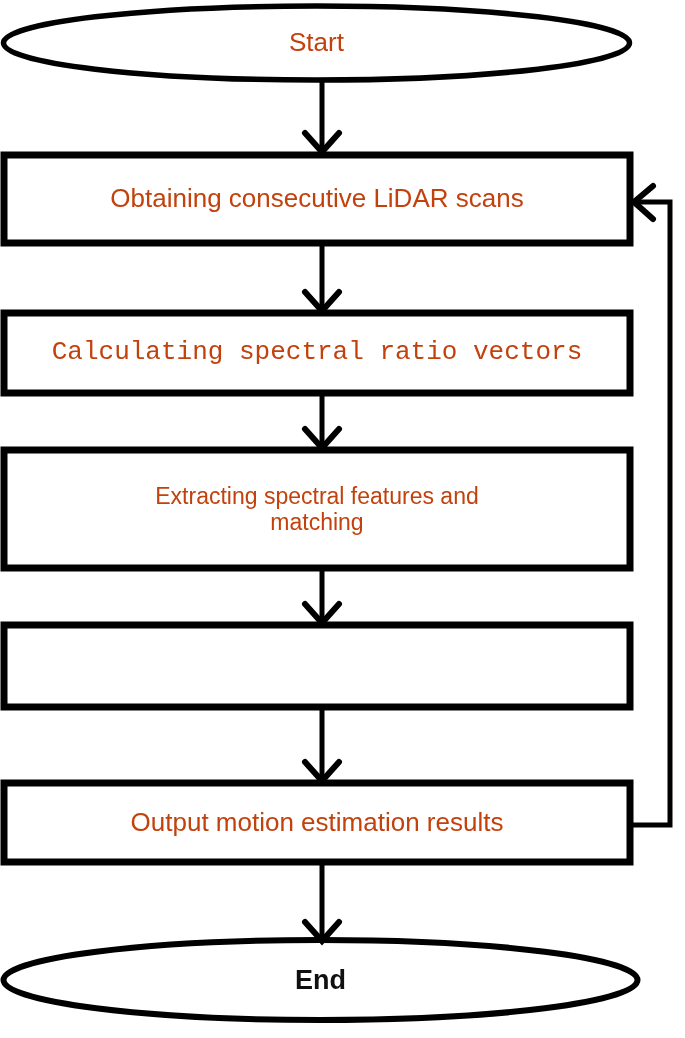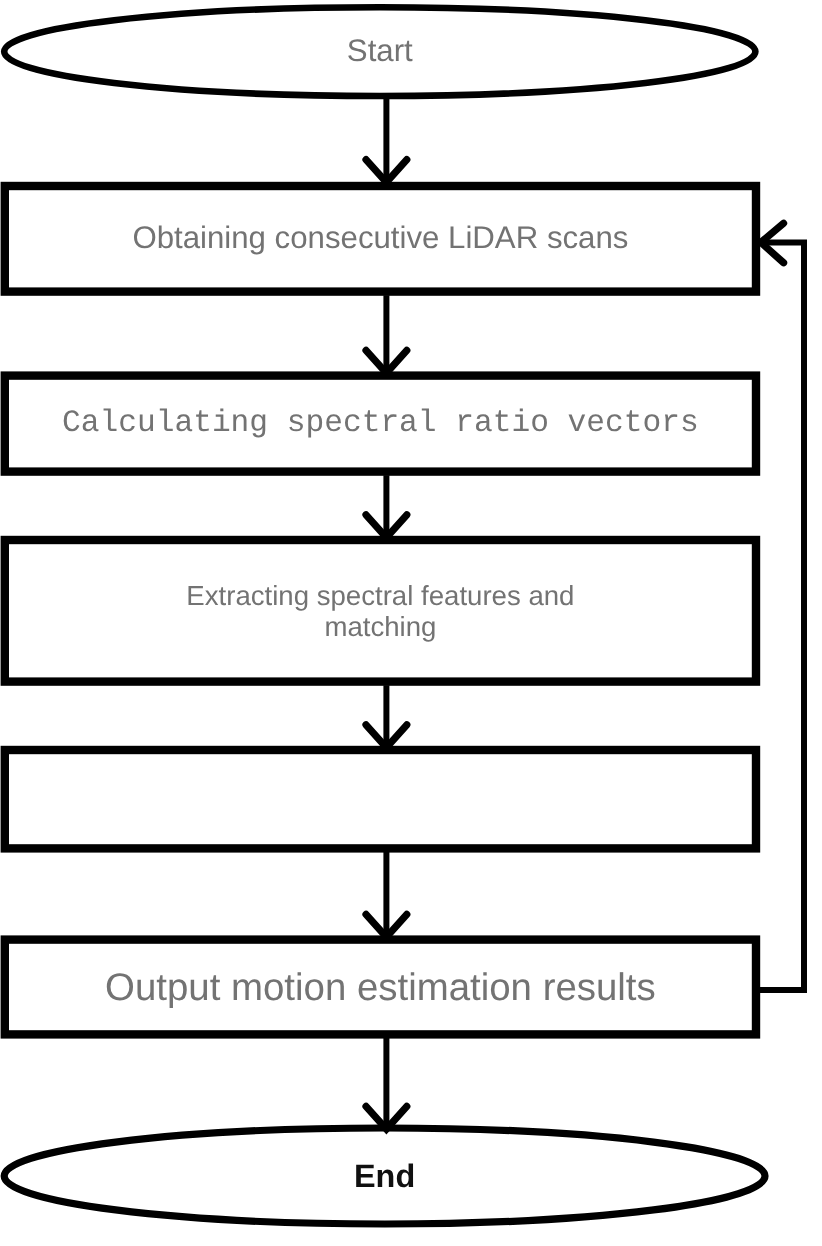--- a/index.html
+++ b/index.html
@@ -31,21 +31,21 @@
     align-items: center;
     justify-content: center;
     text-align: center;
     line-height: 1.15;
     font-family: "Liberation Sans", sans-serif;
     font-size: 25px;
     font-weight: 400;
     white-space: pre-line;
     pointer-events: none;
   }
-  .label-blue { color: #737373; }
+  .label-blue { color: #c2410c; }
   .label-black { color: #101010; font-weight: bold; }
 </style>
 </head>
 <body>
 
 <div id="flowchart-root">
 
   <svg id="flow-svg" viewBox="0 0 685 1038" xmlns="http://www.w3.org/2000/svg">
 
     <ellipse cx="316.5" cy="43" rx="313" ry="37" fill="#ffffff" stroke="#000000" stroke-width="5.5"></ellipse>
@@ -102,17 +102,17 @@
   <div class="node-label label-blue" style="left:3px; top:5px; width:627px; height:76px; font-size:26px;">Start</div>
 
   <div class="node-label label-blue" style="left:4px; top:155px; width:626px; height:88px; font-size:26px;">Obtaining consecutive LiDAR scans</div>
 
   <div class="node-label label-blue" style="left:4px; top:313px; width:626px; height:80px; font-size:26px;font-family:Liberation Mono, monospace;">Calculating spectral ratio vectors</div>
 
   <div class="node-label label-blue" style="left:4px; top:450px; width:626px; height:118px; font-size:23px;">Extracting spectral features and
 matching</div>
 
 
-  <div class="node-label label-blue" style="left:4px; top:783px; width:626px; height:79px; font-size:32px;">Output motion estimation results</div>
+  <div class="node-label label-blue" style="left:4px; top:783px; width:626px; height:79px; font-size:26px;">Output motion estimation results</div>
 
   <div class="node-label label-black" style="left:3px; top:940px; width:635px; height:81px; font-size:27px;">End</div>
 
 </div>
 
 </body></html>

